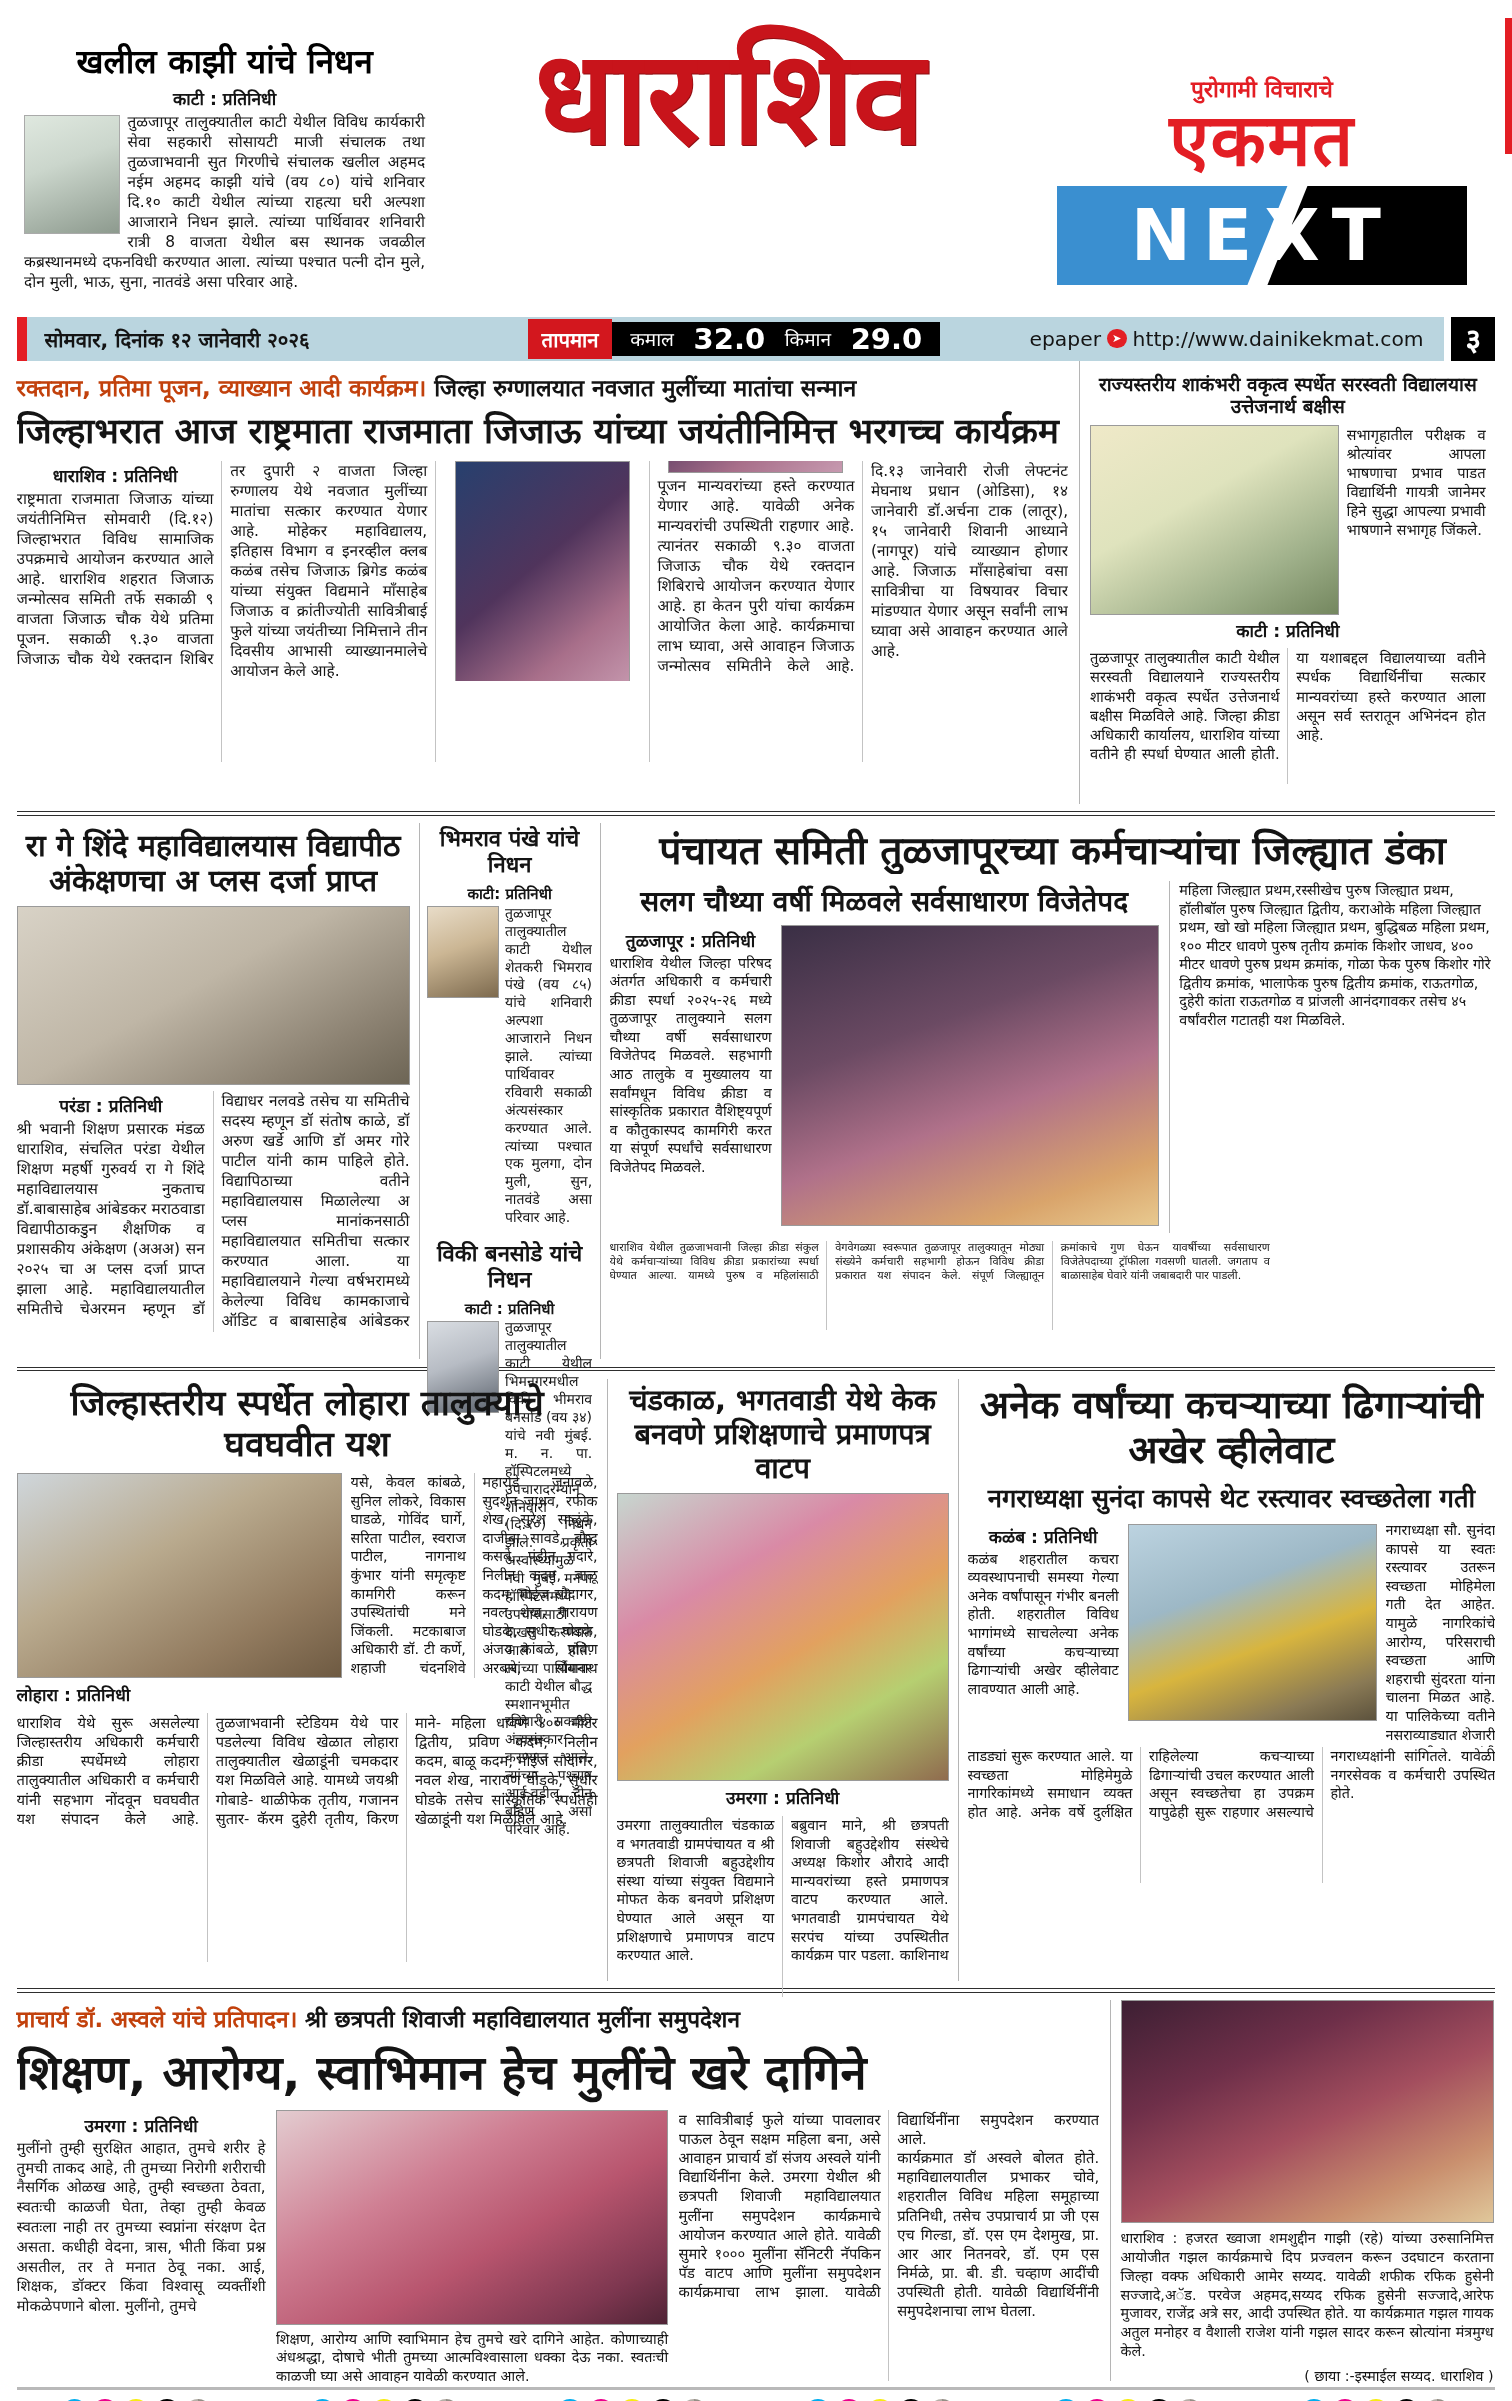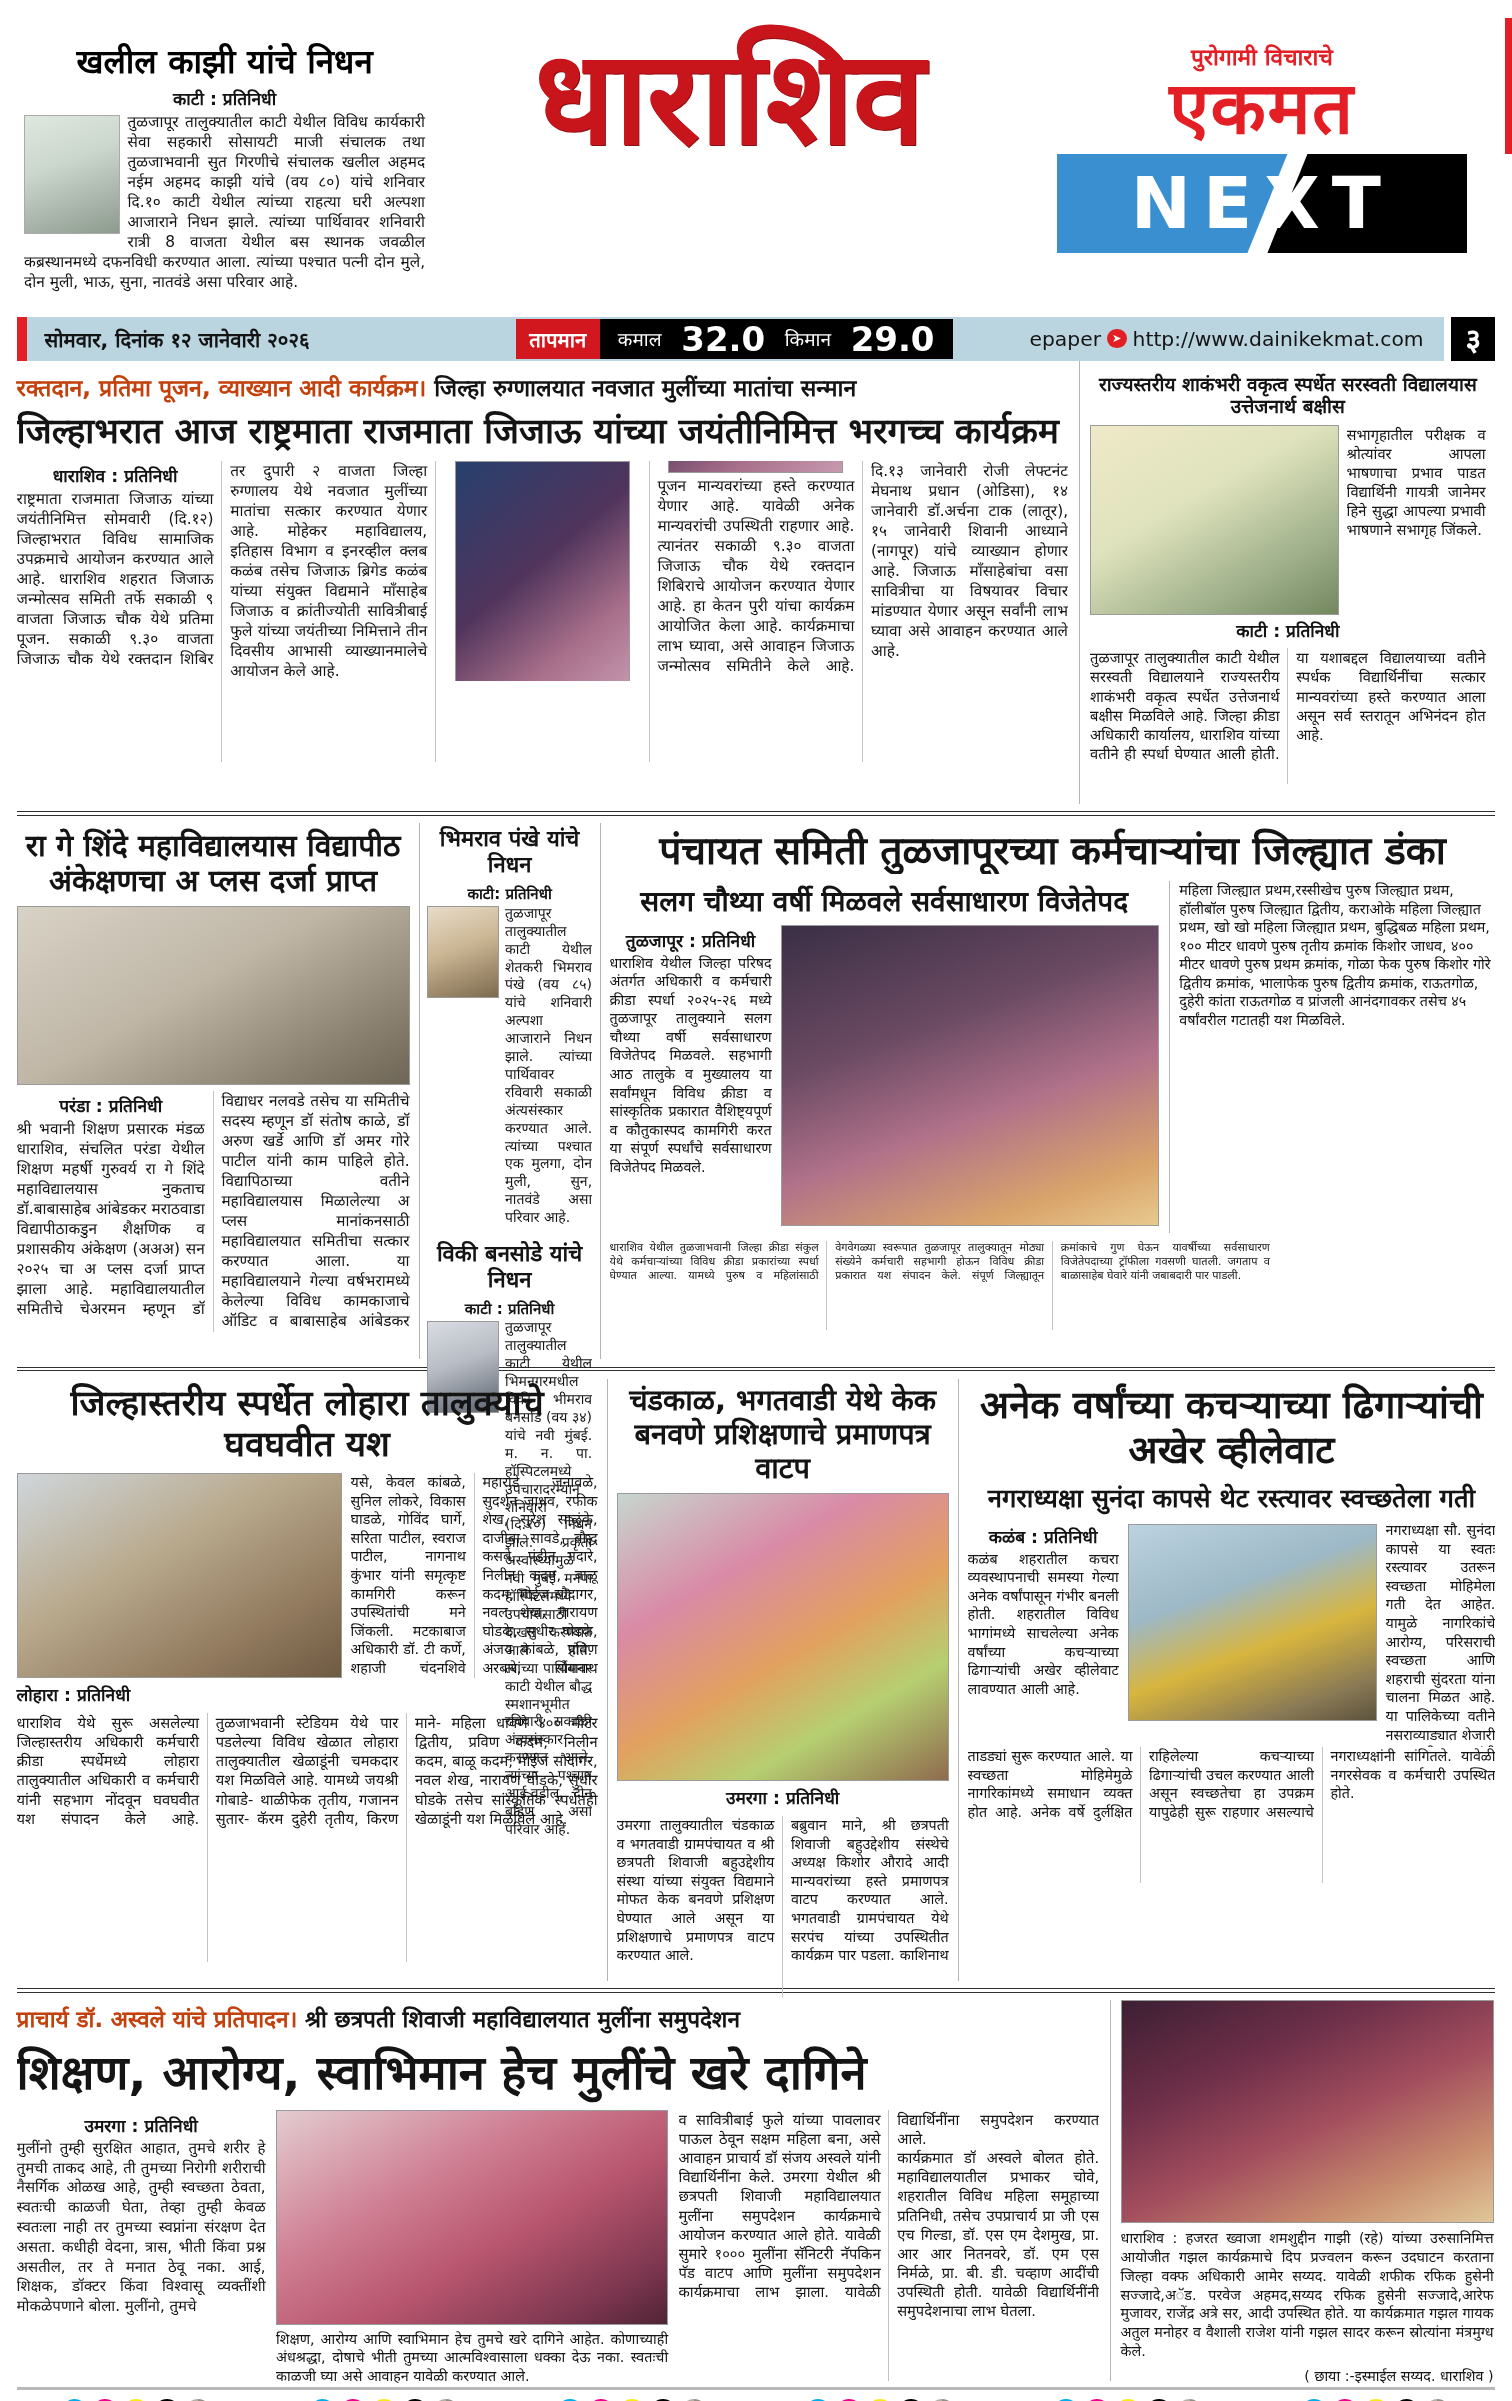--- a/index.html
+++ b/index.html
@@ -12,39 +12,39 @@
   .obit-box { width:413px; padding:27px 4.5px 0 7.5px; }
   .obit-box h2 { font-size:33px; text-align:center; font-weight:bold; color:#000; }
   .byline { font-weight:bold; text-align:center; font-size:17.3px; margin:4.5px 0 1.5px 0; }
   .obit-photo { float:left; width:96px; height:119px; margin:3px 7.5px 3px 0;
                 background:linear-gradient(160deg,#dfe8df 0%,#cbd6cc 40%,#8d9a8e 100%); border:0.8px solid #aaa; }
   .body-text { font-size:15.4px; line-height:1.3; text-align:justify; }
   .masthead-mid { flex:1; text-align:center; padding-top:19.6px; }
   .masthead-title { font-size:130px; line-height:1.05; font-weight:bold; color:#c8141b;
                     text-shadow:0.8px 0.8px 0 #8c0e12; letter-spacing:-1.5px; }
   .masthead-right { width:467px; text-align:center; padding-top:30px; position:relative; }
-  .tagline { color:#e31e24; font-size:22.6px; font-weight:bold; }
+  .tagline { color:#e31e24; font-size:22.6px; font-weight:bold;margin-top:32px; }
   .brand { color:#e31e24; font-size:72px; font-weight:bold; line-height:1.0; letter-spacing:1.5px; }
   .next-logo { width:410px; height:99px; margin:10.5px auto 0 auto; position:relative;
                background:linear-gradient(105deg,#3a8fd0 0 54%, #000 54% 100%); overflow:hidden; }
   .next-logo .slash { position:absolute; left:51%; top:-15px; width:19.6px; height:136px;
                       background:#fff; transform:skewX(-22deg); }
   .next-logo span { position:relative; z-index:2; color:#fff; font-size:72px; font-weight:bold;
                     letter-spacing:12px; line-height:99px; }
   .edge-mark { position:absolute; right:-16.6px; top:7.5px; width:7.5px; height:136px; background:#e31e24; }
 
   
   .datebar-wrap { display:flex; align-items:stretch; height:44px; margin-top:6px; }
   .datebar { flex:1; background:#bad5df; display:flex; align-items:center; border-left:10.5px solid #e31e24; }
   .datebar .date { font-size:20.3px; font-weight:bold; padding-left:18px; flex:1; }
   .temp-label { background:#d3171e; color:#fff; font-size:20.3px; font-weight:bold;
                 padding:6px 13.6px; position:relative; }
   .temp-box { background:#000; color:#fff; display:flex; align-items:center; gap:19.6px;
               padding:0 18px; font-size:19px; }
-  .temp-box b { font-size:34px; }
+  .temp-box b { font-size:29px; }
   .epaper { flex:1; text-align:right; padding-right:12px; font-size:20.3px; display:flex;
             justify-content:flex-end; align-items:center; gap:6px; }
   .epaper-icon { width:19.6px; height:19.6px; border-radius:50%; background:#e31e24; color:#fff;
                  font-size:11.3px; line-height:19.6px; text-align:center; display:inline-block; }
   .teal-rule { width:3.8px; background:#0e6f7a; margin-left:4.5px; }
   .pageno { width:44px; background:#000; color:#fff; font-size:30px; font-weight:bold;
             display:flex; align-items:center; justify-content:center; margin-left:7.5px; }
 
   
   .kicker { font-size:23px; font-weight:bold; margin:10.5px 0 3px 0; }

